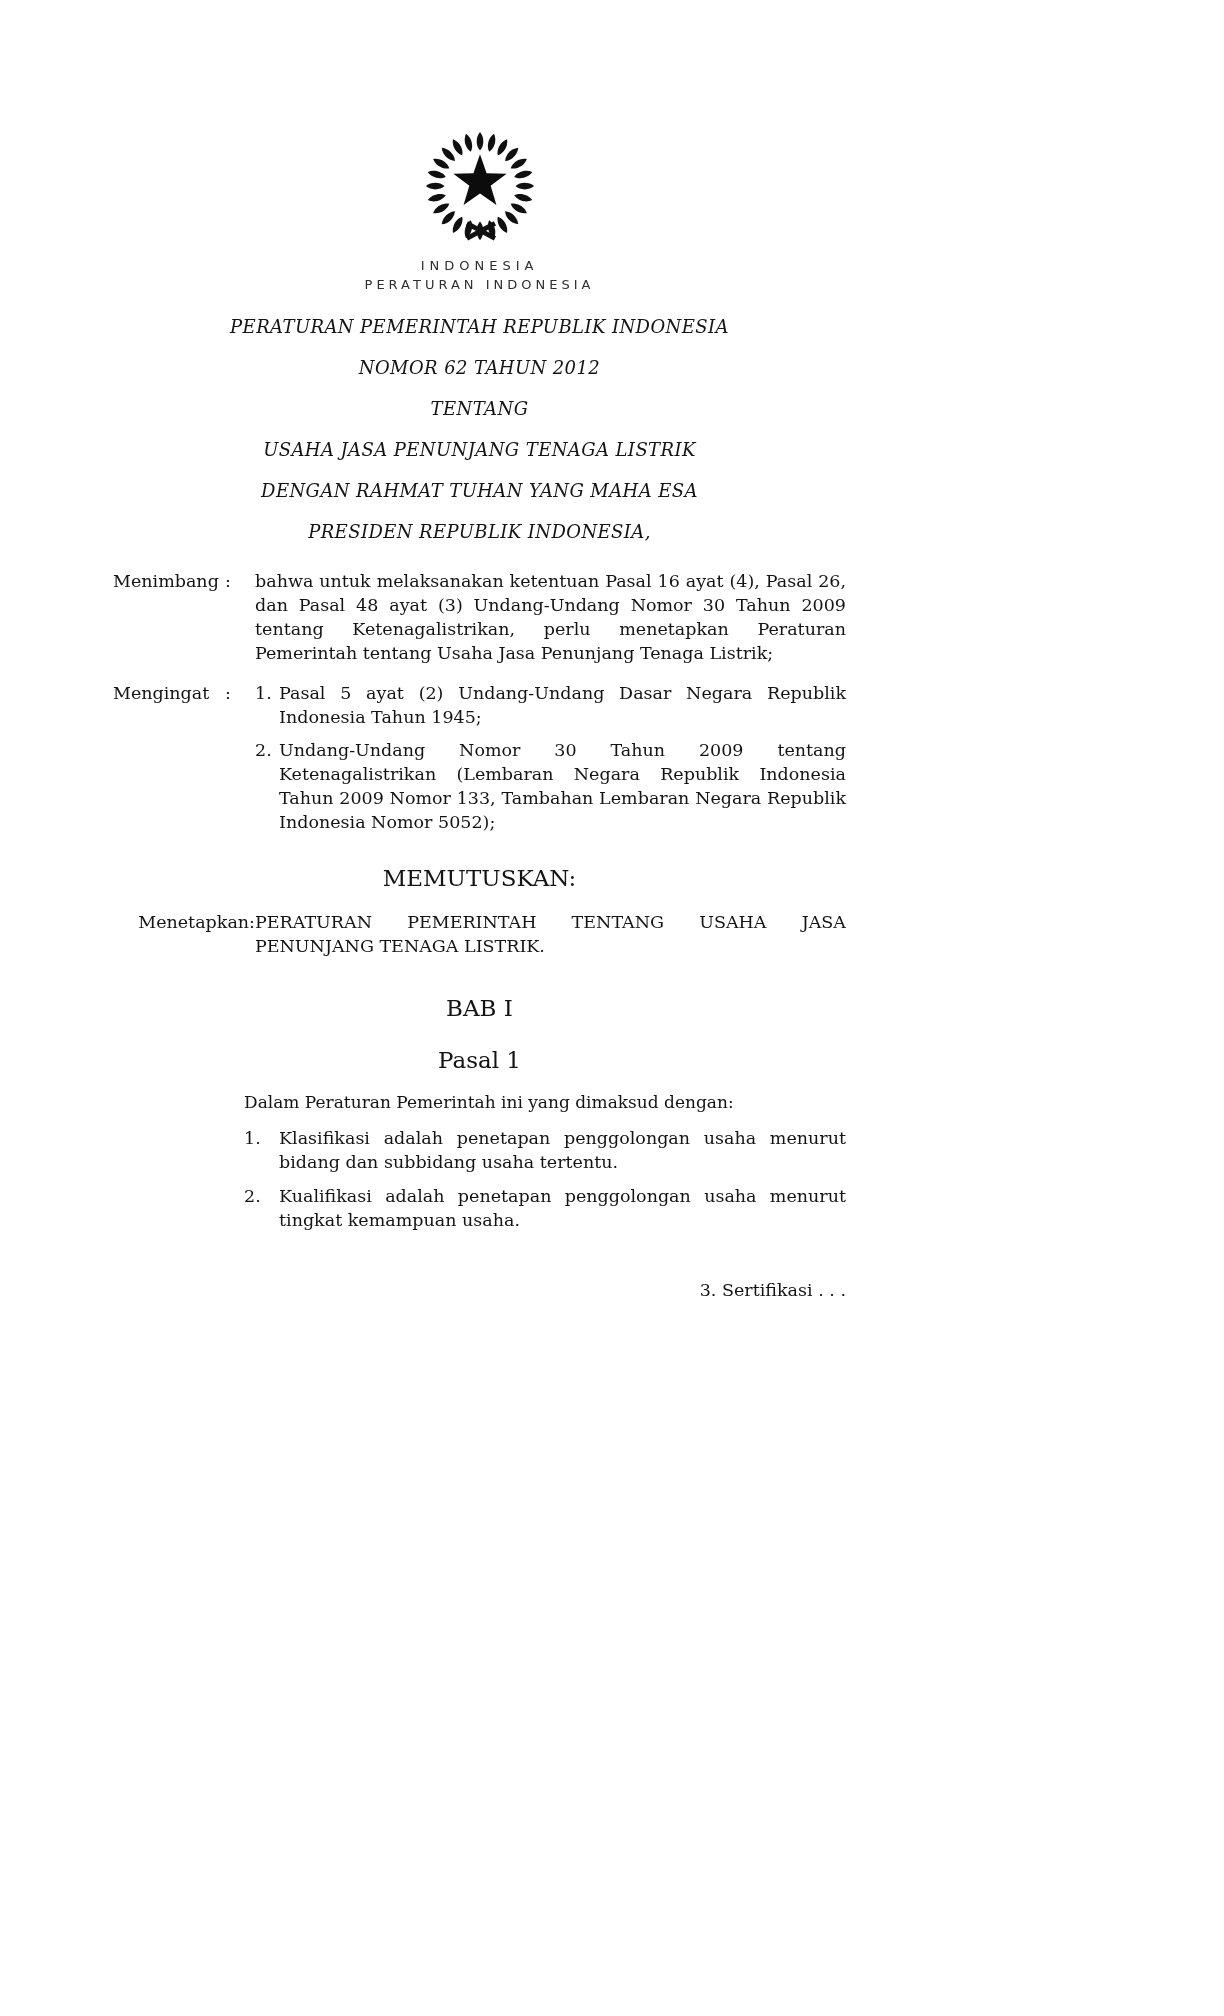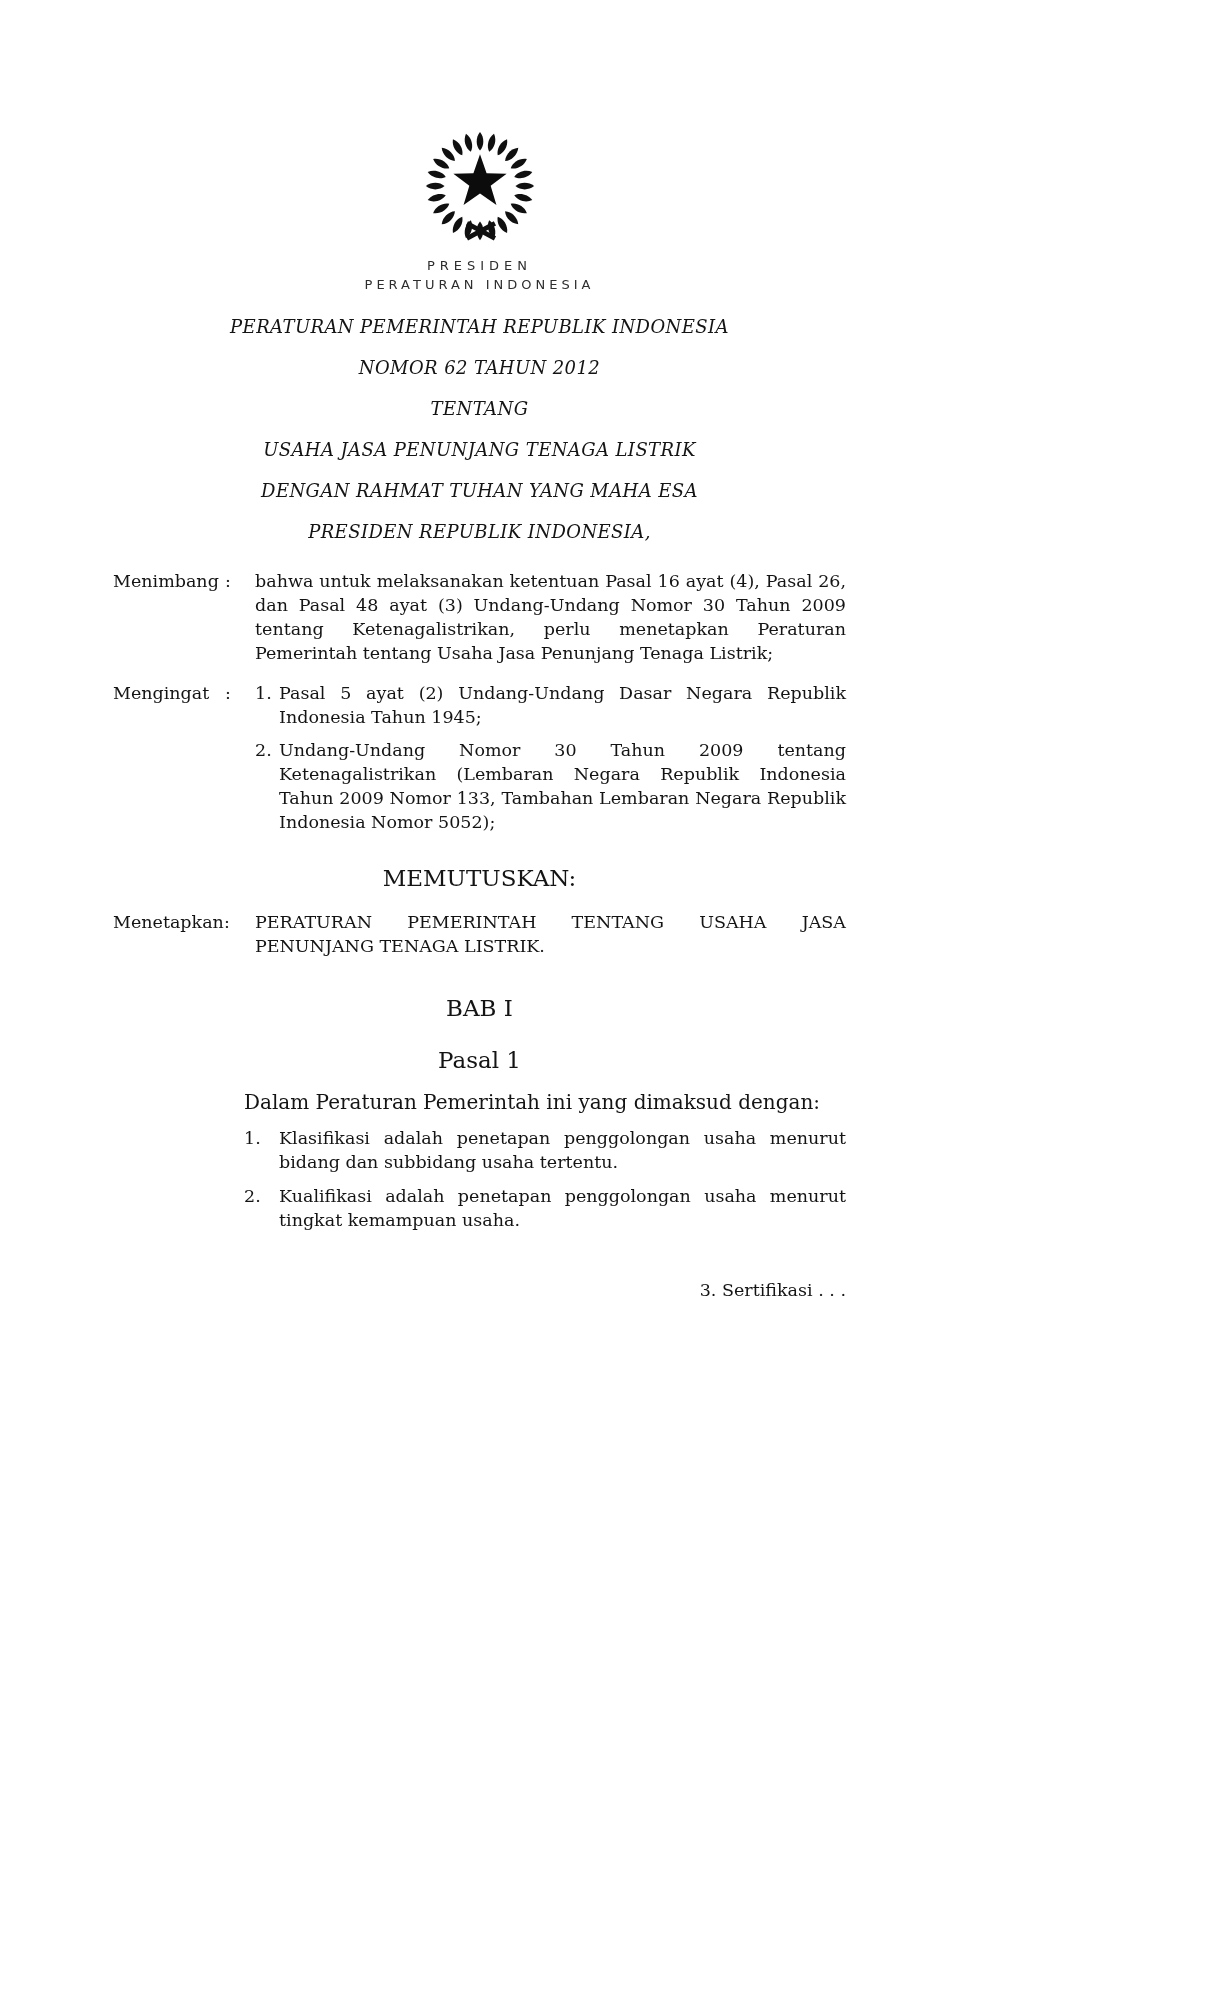--- a/index.html
+++ b/index.html
@@ -38,20 +38,21 @@
     line-height: 22px;
     margin-bottom: 19px;
     letter-spacing: 0.4px;
   }
   .row { display: flex; align-items: flex-start; }
   .label-cell {
     flex: 0 0 142px;
     width: 142px;
     font-size: 17.5px;
     line-height: 24px;
+    text-align: right;
   }
   .label-inner {
     display: flex;
     justify-content: space-between;
     width: 118px;
   }
   .body-cell {
     flex: 1;
     font-size: 17.5px;
     line-height: 24px;
@@ -78,21 +79,21 @@
     font-size: 23px;
     line-height: 24px;
   }
   .memutuskan { margin-top: 32px; }
   .menetapkan-row { margin-top: 20px; }
   .bab-block { margin-top: 38px; }
   .pasal { margin-top: 28px; }
   .intro {
     margin-top: 18px;
     margin-left: 131px;
-    font-size: 20px;
+    font-size: 17px;
     line-height: 24px;
   }
   .pasal-items { margin-top: 12px; margin-left: 131px; }
   .pasal-items .li { margin-bottom: 10px; }
   .catchword {
     margin-top: 46px;
     text-align: right;
     font-size: 17.5px;
     line-height: 24px;
   }
@@ -132,21 +133,21 @@
         <use href="#lf" transform="rotate(315)"></use>
         <use href="#lf" transform="rotate(330)"></use>
         <use href="#lf" transform="rotate(345)"></use>
       </g>
       <path d="M60,28 L67.05,48.29 L88.53,48.73 L71.41,61.71 L77.63,82.27 L60,70 L42.37,82.27 L48.59,61.71 L31.47,48.73 L52.95,48.29 Z" fill="#0c0c0c"></path>
       <path d="M46,102 L76,118 M76,102 L46,118" stroke="#101010" stroke-width="5" fill="none"></path>
     </svg>
   </div>
 
   <div class="letterhead">
-    <div class="lh1">PRESIDEN</div>
+    <div class="lh1">INDONESIA</div>
     <div class="lh2">PERATURAN INDONESIA</div>
   </div>
 
   <div class="title-block">
     <div class="title-line">PERATURAN PEMERINTAH REPUBLIK INDONESIA</div>
     <div class="title-line">NOMOR 62 TAHUN 2012</div>
     <div class="title-line">TENTANG</div>
     <div class="title-line">USAHA JASA PENUNJANG TENAGA LISTRIK</div>
     <div class="title-line">DENGAN RAHMAT TUHAN YANG MAHA ESA</div>
     <div class="title-line">PRESIDEN REPUBLIK INDONESIA,</div>

